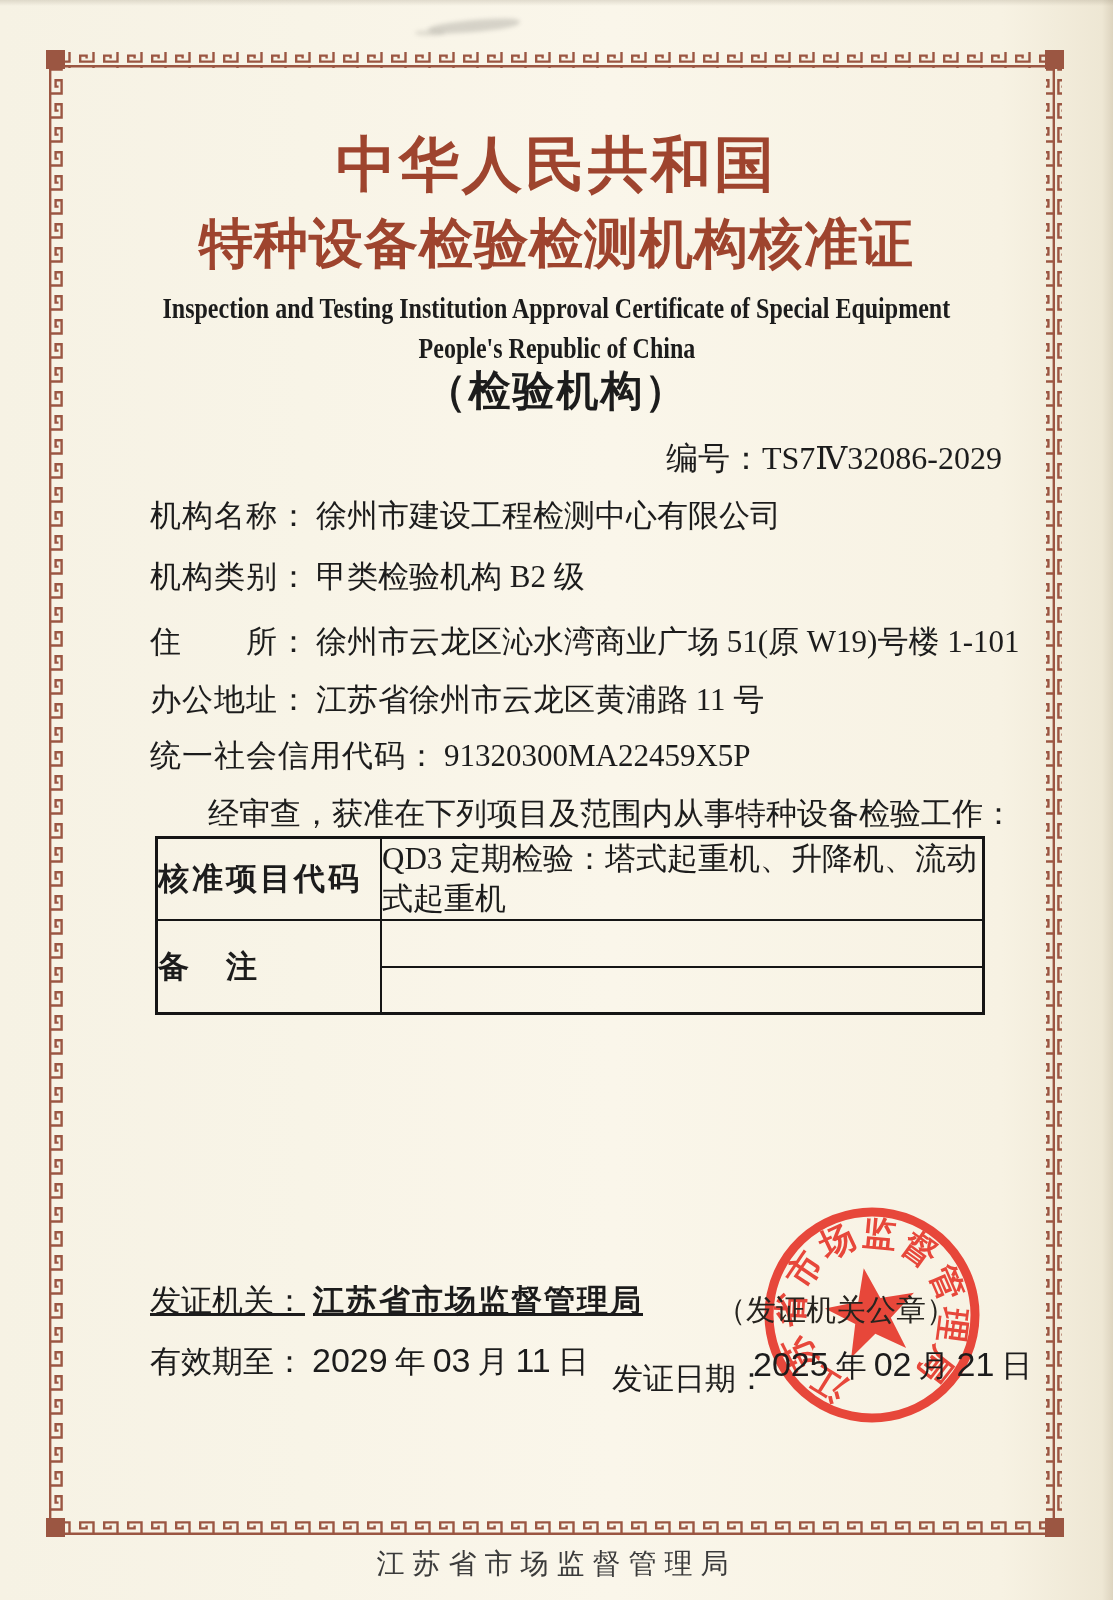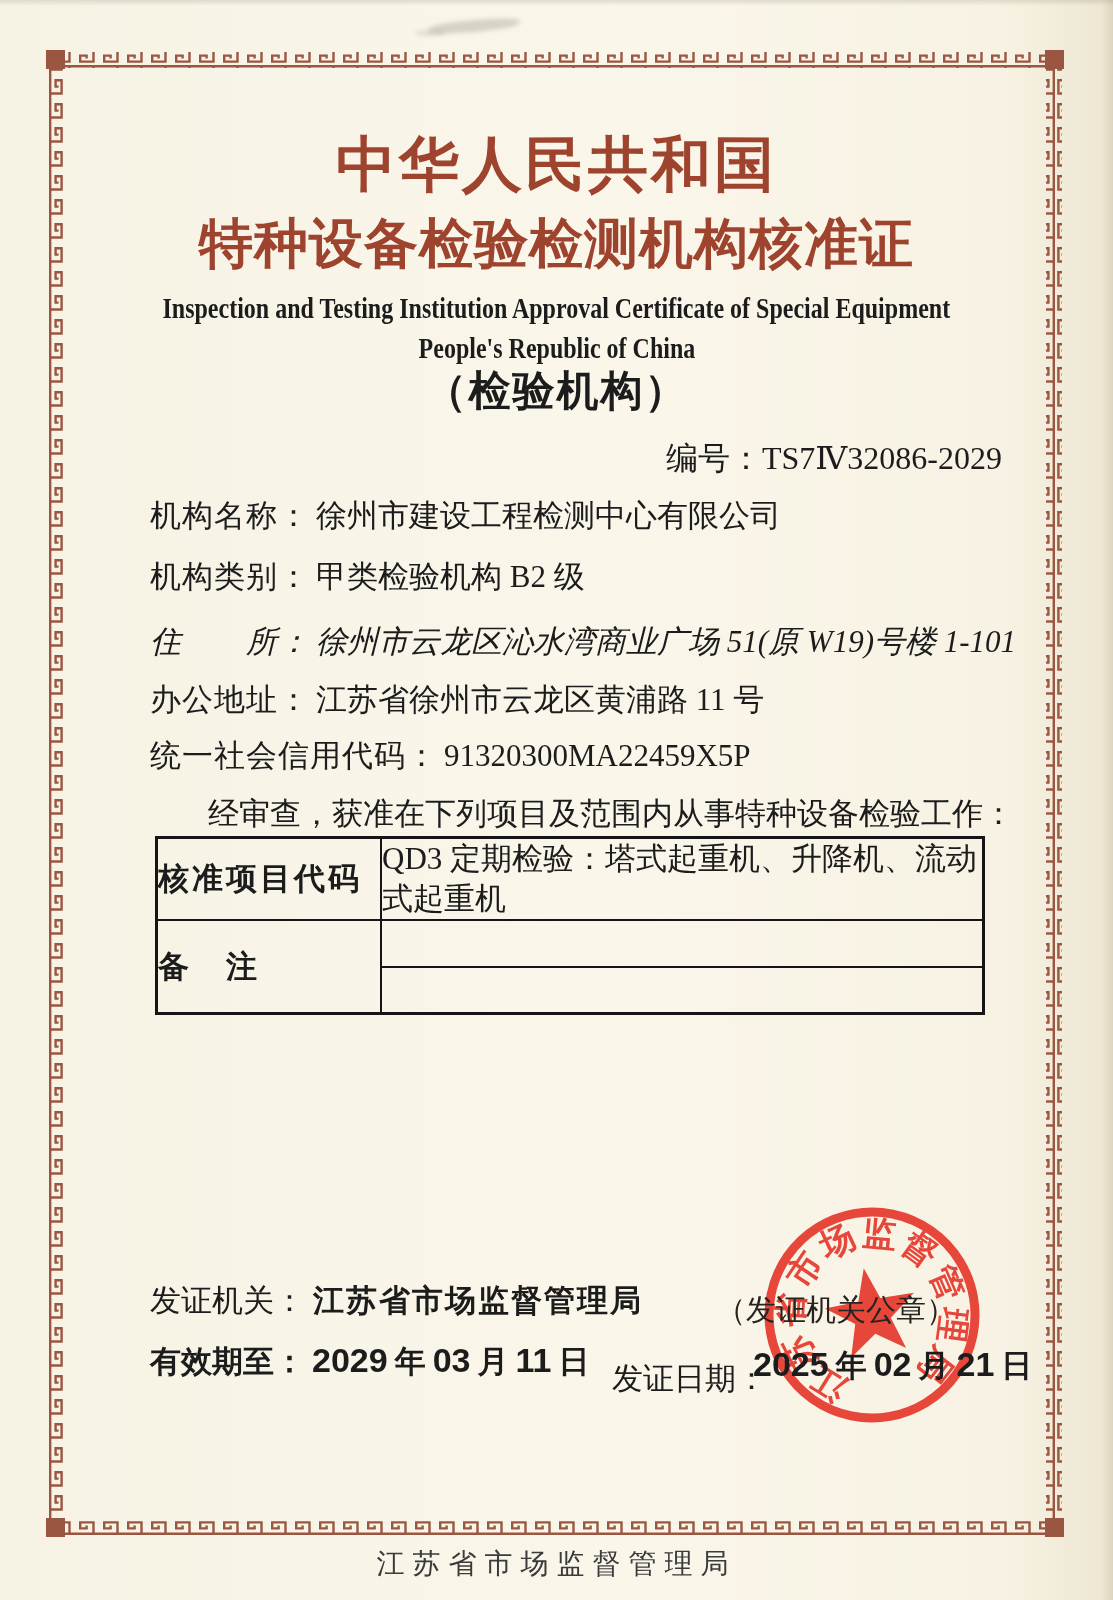--- a/index.html
+++ b/index.html
@@ -35,40 +35,40 @@
   .title-en{font-weight:700;font-size:30px;line-height:34px;white-space:nowrap;}
   .squeeze{display:inline-block;transform:scaleX(0.80);transform-origin:center;white-space:nowrap;}
   .en1{top:291px;}
   .en2{top:331px;}
   .subtitle{
     top:366px;font-size:42px;line-height:50px;font-weight:600;
     font-family:"Liberation Sans","DejaVu Sans",sans-serif;letter-spacing:2px;
   }
   .cert-number{top:440px;left:666px;font-size:32px;line-height:36px;white-space:nowrap;}
   .field{left:150px;font-size:31px;line-height:36px;white-space:nowrap;}
-  .f0{top:498px;} .f1{top:559px;} .f2{top:624px;font-style:italic;} .f3{top:682px;} .f4{top:738px;text-align:right;}
+  .f0{top:498px;} .f1{top:559px;} .f2{top:624px;} .f3{top:682px;} .f4{top:738px;text-align:right;}
   .flabel{letter-spacing:1px;}
   .fvalue{margin-left:6px;}
   .statement{top:796px;left:208px;font-size:31px;line-height:36px;white-space:nowrap;}
   .approval-table{
     position:absolute;z-index:3;left:155px;top:836px;width:830px;
     border-collapse:collapse;table-layout:fixed;
     border:3px solid #151515;
   }
   .approval-table td{border:2px solid #151515;vertical-align:middle;padding:0;}
   .col-head{width:222px;text-align:left;font-size:31px;font-weight:700;letter-spacing:3px;}
   .row-code{height:76px;}
   .row-remark{height:91px;}
   .cell-scope{font-size:31px;line-height:40px;padding:2px 10px 4px 12px;font-weight:400;}
   .remark-cell{padding:0;}
   .remark-line1{height:45px;border-bottom:2px solid #151515;}
   .remark-line2{height:44px;}
-  .issuer-row{top:1282px;left:150px;font-size:31px;line-height:38px;white-space:nowrap;}
+  .issuer-row{top:1282px;left:150px;font-size:31px;line-height:38px;white-space:nowrap;text-decoration:underline;}
   .issuer-value{font-weight:700;margin-left:8px;letter-spacing:2px;}
-  .date-row{font-size:31px;line-height:40px;white-space:nowrap;font-weight:bold;}
+  .date-row{font-size:31px;line-height:40px;white-space:nowrap;}
   .valid-row{top:1340px;left:150px;}
   .issue-label{top:1360px;left:612px;font-size:31px;line-height:38px;}
   .issue-value{top:1344px;left:753px;text-align:center;}
   .dnum{
     font-family:"Liberation Sans","DejaVu Sans",sans-serif;
     font-size:34px;margin:0 7px;
   }
   .dnum:first-child{margin-left:0;}
   .dunit{font-size:31px;}
   .footer-imprint{

